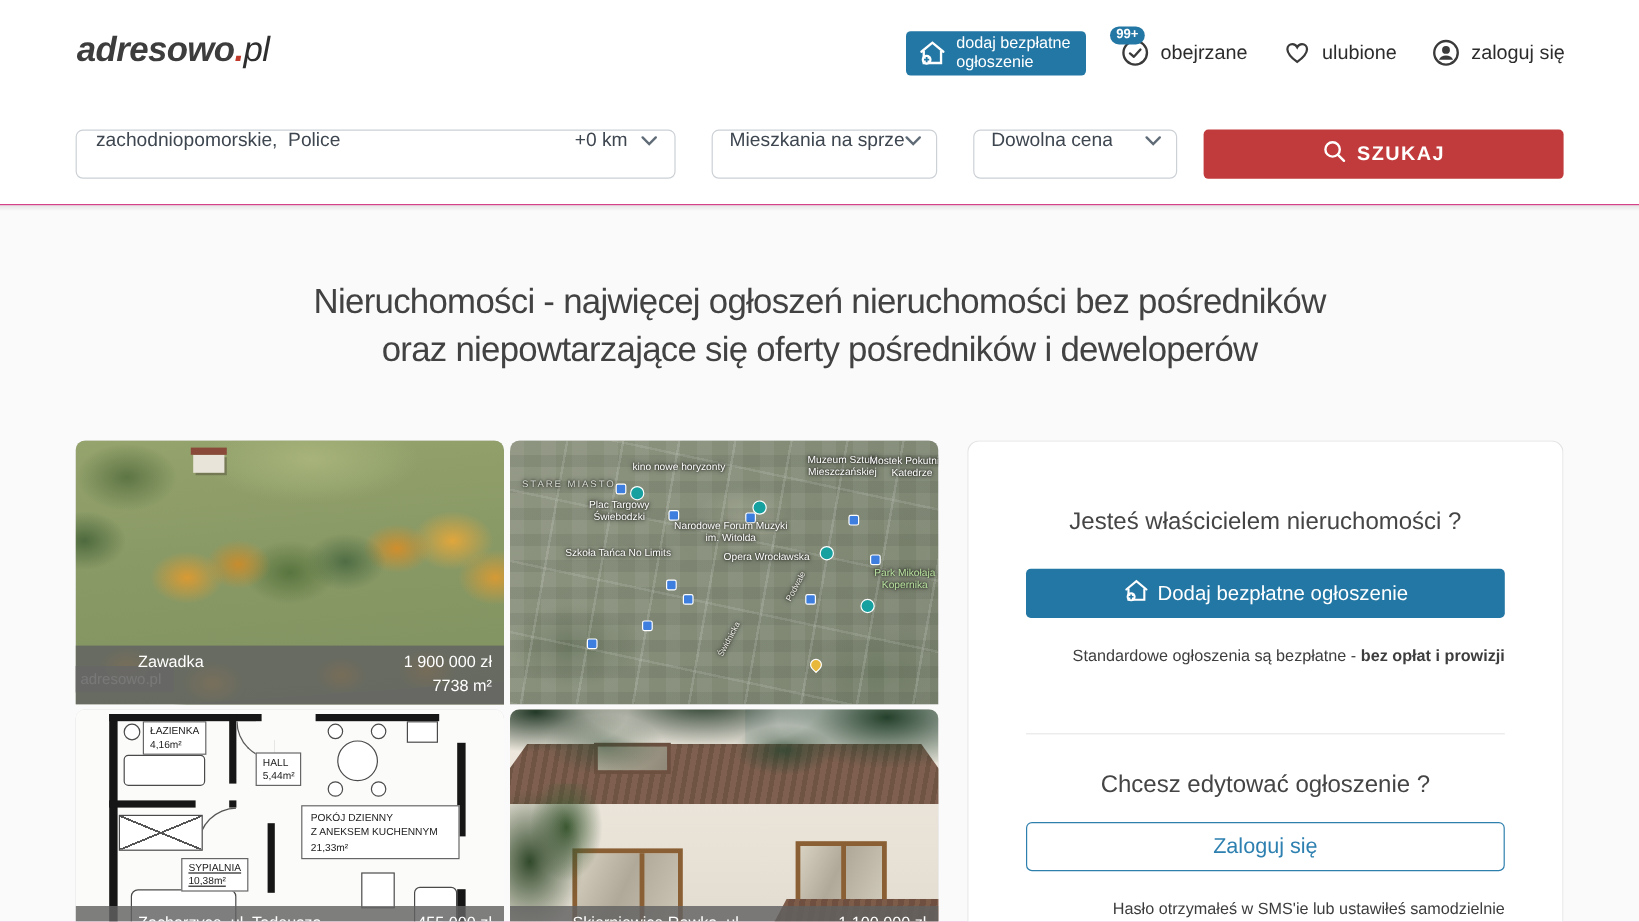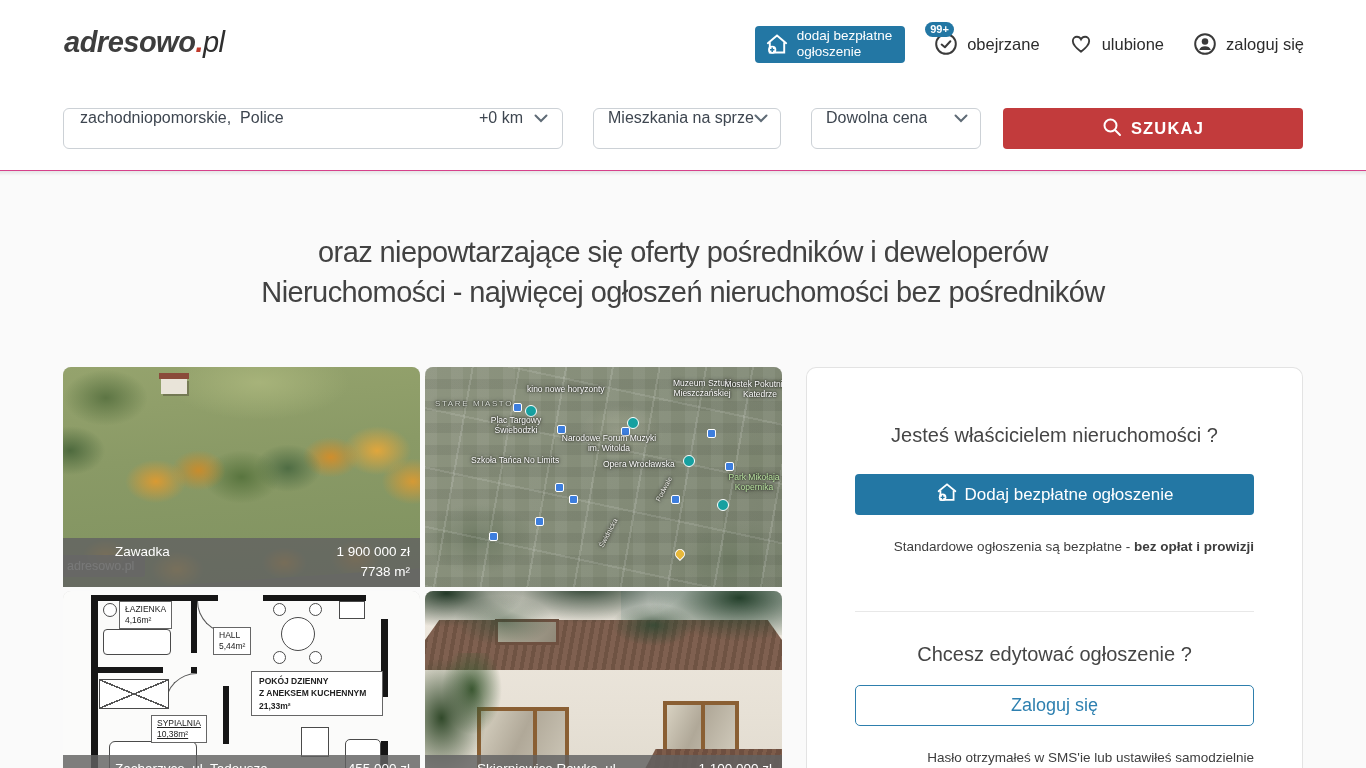--- a/index.html
+++ b/index.html
@@ -112,21 +112,21 @@
   .fo { position:absolute; border:1.5px solid #4a4a4a; background:#fff; }
   .fo.round { border-radius:50%; }
   .fo.cross { background:
       linear-gradient(to top right, rgba(0,0,0,0) 48.5%, #555 48.5% 51.5%, rgba(0,0,0,0) 51.5%),
       linear-gradient(to bottom right, rgba(0,0,0,0) 48.5%, #555 48.5% 51.5%, rgba(0,0,0,0) 51.5%), #fff; }
   .arc { position:absolute; width:32px; height:32px; border-left:1.5px solid #555; border-bottom:1.5px solid #555;
     border-radius:0 0 0 34px; }
   .room { position:absolute; border:1px solid #666; background:#fff; padding:2px 5px; font-size:8.5px;
     color:#222; text-align:left; line-height:1.3; z-index:2; }
   .room .rm-area { display:block; }
-  .room.big { text-align:left; line-height:1.45; padding:3px 7px;font-weight:bold; }
+  .room.big { text-align:left; line-height:1.45; padding:3px 7px; }
 
   
   .img-house { position:absolute; inset:0; background:linear-gradient(#efe9e0 0%, #e7e1d6 55%, #ded8cc 100%); }
   .hp-sky { position:absolute; left:55%; top:0; width:45%; height:20%; background:linear-gradient(#cfd4cf, #e2e0d6); }
   .hp-roof { position:absolute; left:-6%; top:13%; width:112%; height:23%;
     background:repeating-linear-gradient(100deg, #7f6050 0 5px, #6f5343 5px 9px);
     clip-path:polygon(0 100%, 9% 0, 91% 0, 100% 100%); }
   .hp-window { position:absolute; border:4px solid #8a5f33; background:linear-gradient(115deg, #d8d2c2 0%, #b0a898 45%, #cfc9ba 100%); }
   .hp-frame { position:absolute; top:0; bottom:0; width:4px; background:#8a5f33; }
   .hp-dormer { position:absolute; left:70px; top:28px; width:64px; height:26px; border:3px solid #6e5040;
@@ -268,22 +268,22 @@
         </span>
         <span>SZUKAJ</span>
       </button>
     </div>
   </div>
   <div class="header-sep"></div>
 
   <div class="content">
 
     <div class="hero-title">
+      <div>Nieruchomości - najwięcej ogłoszeń nieruchomości bez pośredników</div>
       <div>oraz niepowtarzające się oferty pośredników i deweloperów</div>
-      <div>Nieruchomości - najwięcej ogłoszeń nieruchomości bez pośredników</div>
     </div>
 
     <div class="grid">
 
       <div class="card card1">
         <div class="img-aerial">
           <div class="aerial-house"></div>
           <div class="aerial-road"></div>
         </div>
         <div class="watermark">adresowo.pl</div>

